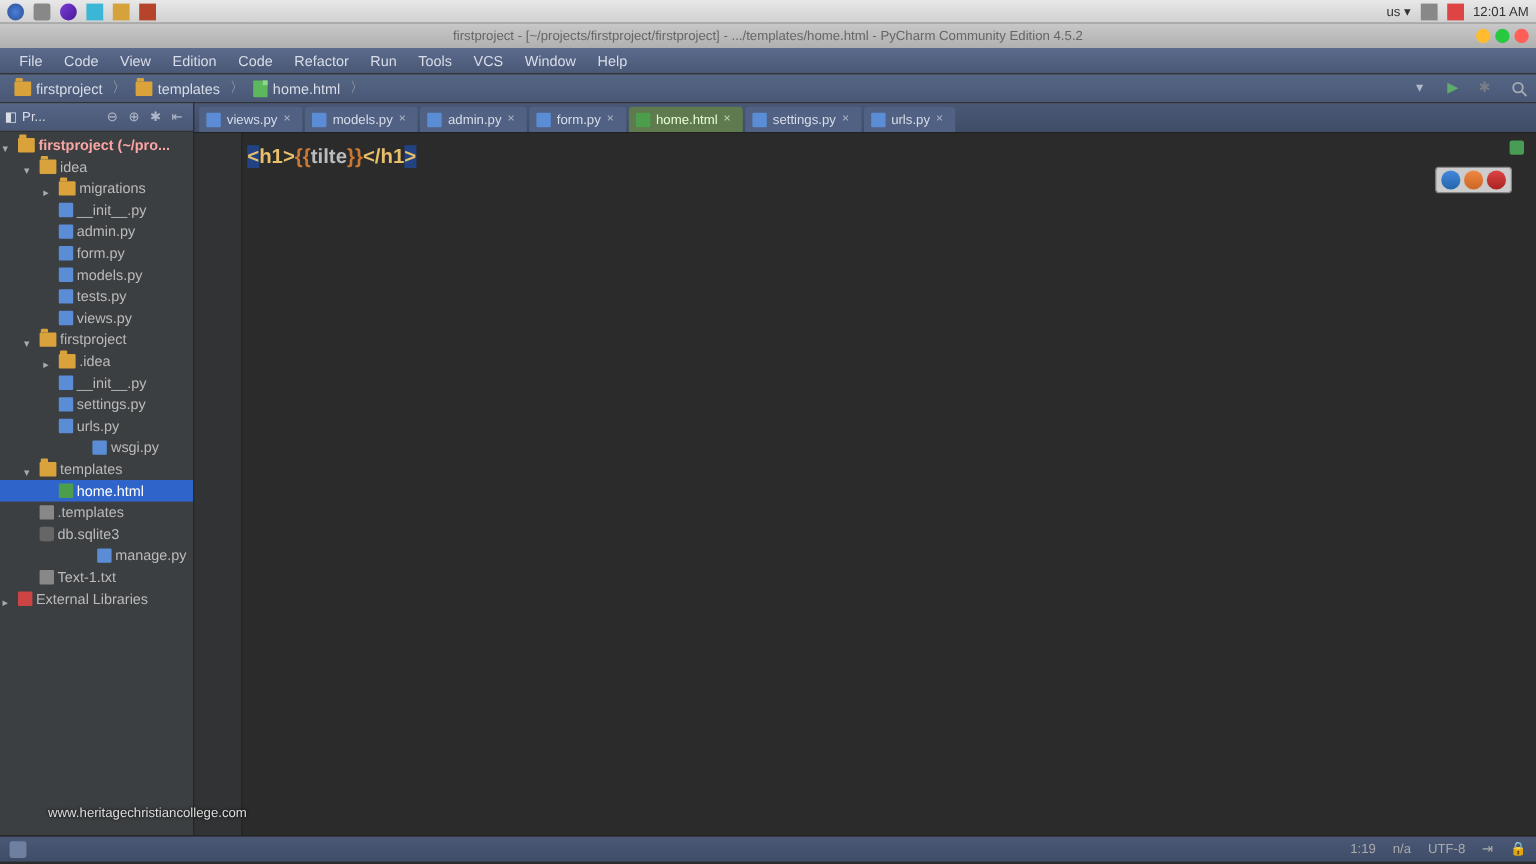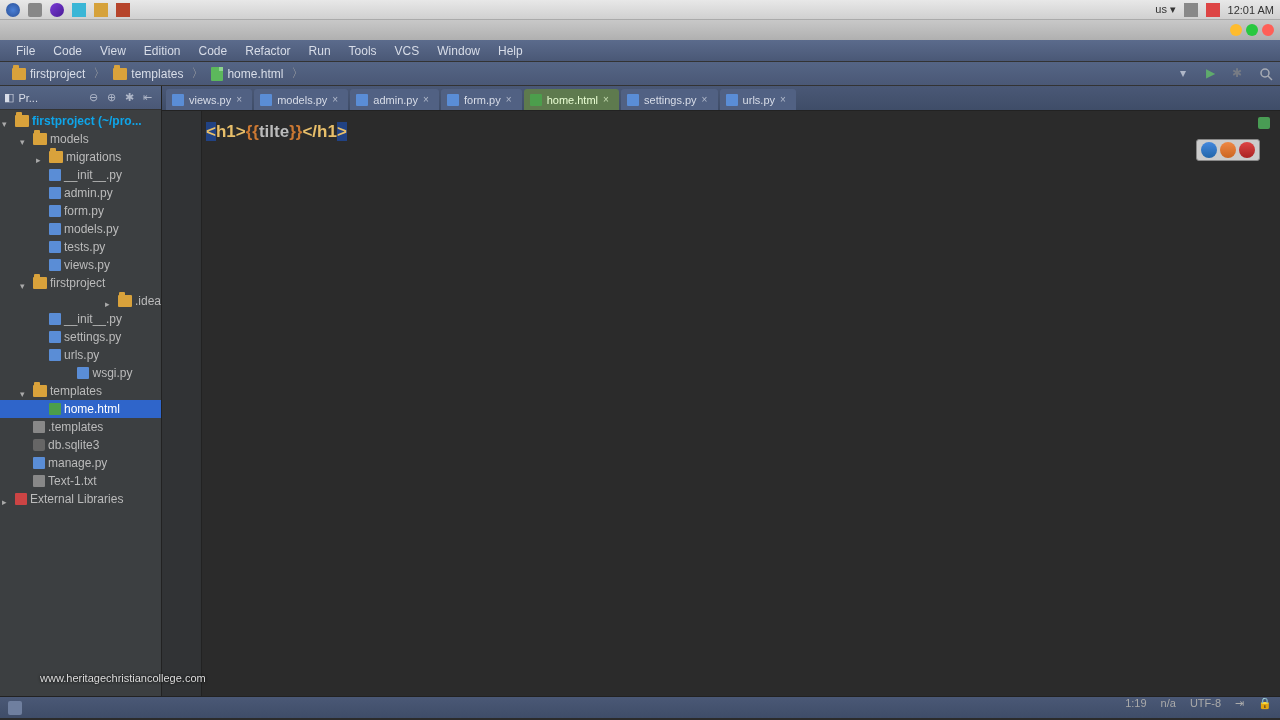--- a/index.html
+++ b/index.html
@@ -80,21 +80,21 @@
 
 .editor-marks { position: absolute; right: 10px; top: 6px; }
 .mark-green { width: 12px; height: 12px; background: #499c54; border-radius: 2px; }
 .float-panel { position: absolute; right: 20px; top: 28px; background: #cccccc; border: 1px solid #888; border-radius: 3px; padding: 2px 4px; display: flex; gap: 3px; }
 .fp-ico { width: 16px; height: 16px; border-radius: 50%; }
 .fp-ico.c1 { background: linear-gradient(#d44, #a22); }
 .fp-ico.c2 { background: linear-gradient(#48d, #26a); }
 .fp-ico.c3 { background: linear-gradient(#e84, #c62); }
 
 
-.status-bar { height: 22px; background: linear-gradient(#4a5876, #3f4d68); display: flex; padding: 0 8px; font-size: 11px; color: #aaa; border-top: 1px solid #222; justify-content: flex-end; gap: 14px; }
+.status-bar { height: 22px; background: linear-gradient(#4a5876, #3f4d68); display: flex; align-items: center; padding: 0 8px; font-size: 11px; color: #aaa; border-top: 1px solid #222; justify-content: flex-end; gap: 14px; }
 .status-left { margin-right: auto; display: flex; align-items: center; gap: 6px; }
 .sb-box { width: 14px; height: 14px; background: #6f7f9f; border-radius: 2px; }
 
 .watermark { position: absolute; left: 40px; bottom: 36px; font-size: 11px; color: #ddd; text-shadow: 0 0 3px #000; z-index: 10; }
 
 .search-ico svg, .tb-icon svg { width: 100%; height: 100%; }
 </style>
 </head>
 <body>
 
@@ -109,20 +109,21 @@
   </div>
   <div class="desktop-right">
     <span>us ▾</span>
     <span class="tray-icon" style="background:#888"></span>
     <span class="tray-icon" style="background:#d44"></span>
     <span>12:01 AM</span>
   </div>
 </div>
 
 <div class="window-title-bar">
+  <span>firstproject - [~/projects/firstproject/firstproject] - .../templates/home.html - PyCharm Community Edition 4.5.2</span>
   <div class="window-controls">
     <span class="winctl min"></span>
     <span class="winctl max"></span>
     <span class="winctl close"></span>
   </div>
 </div>
 
 <div class="menu-bar">
   <span class="menu-item">File</span>
   <span class="menu-item">Code</span>
@@ -176,27 +177,27 @@
         <span class="ph-ico">⊖</span>
         <span class="ph-ico">⊕</span>
         <span class="ph-ico">✱</span>
         <span class="ph-ico">⇤</span>
       </div>
     </div>
     <div class="tree">
       <div class="tree-item" style="padding-left:2px">
         <span class="tree-arrow down"></span>
         <span class="icon-folder"></span>
-        <span style="font-weight:bold;color:#0ea5e9">firstproject (~/pro...</span>
+        <span style="font-weight:bold;color:#fca5a5">firstproject (~/pro...</span>
       </div>
       <div id="tree-items">
           <div class="tree-item" style="padding-left: 20px;">
             <span class="tree-arrow down"></span>
             <span class="icon-folder"></span>
-            <span>models</span>
+            <span>idea</span>
           </div>
           <div class="tree-item" style="padding-left: 36px;">
             <span class="tree-arrow right"></span>
             <span class="icon-folder"></span>
             <span>migrations</span>
           </div>
           <div class="tree-item" style="padding-left: 36px;">
             <span class="tree-arrow none"></span>
             <span class="icon-py"></span>
             <span>__init__.py</span>
@@ -224,21 +225,21 @@
           <div class="tree-item" style="padding-left: 36px;">
             <span class="tree-arrow none"></span>
             <span class="icon-py"></span>
             <span>views.py</span>
           </div>
           <div class="tree-item" style="padding-left: 20px;">
             <span class="tree-arrow down"></span>
             <span class="icon-folder"></span>
             <span>firstproject</span>
           </div>
-          <div class="tree-item" style="padding-left: 36px; justify-content: flex-end;">
+          <div class="tree-item" style="padding-left: 36px;">
             <span class="tree-arrow right"></span>
             <span class="icon-folder"></span>
             <span>.idea</span>
           </div>
           <div class="tree-item" style="padding-left: 36px;">
             <span class="tree-arrow none"></span>
             <span class="icon-py"></span>
             <span>__init__.py</span>
           </div>
           <div class="tree-item" style="padding-left: 36px;">
@@ -269,21 +270,21 @@
           <div class="tree-item" style="padding-left: 20px;">
             <span class="tree-arrow none"></span>
             <span class="icon-txt"></span>
             <span>.templates</span>
           </div>
           <div class="tree-item" style="padding-left: 20px;">
             <span class="tree-arrow none"></span>
             <span class="icon-db"></span>
             <span>db.sqlite3</span>
           </div>
-          <div class="tree-item" style="padding-left: 20px;">
+          <div class="tree-item" style="padding-left: 20px; margin-left: 48px;">
             <span class="tree-arrow none"></span>
             <span class="icon-py"></span>
             <span>manage.py</span>
           </div>
           <div class="tree-item" style="padding-left: 20px;">
             <span class="tree-arrow none"></span>
             <span class="icon-txt"></span>
             <span>Text-1.txt</span>
           </div>
         </div>

